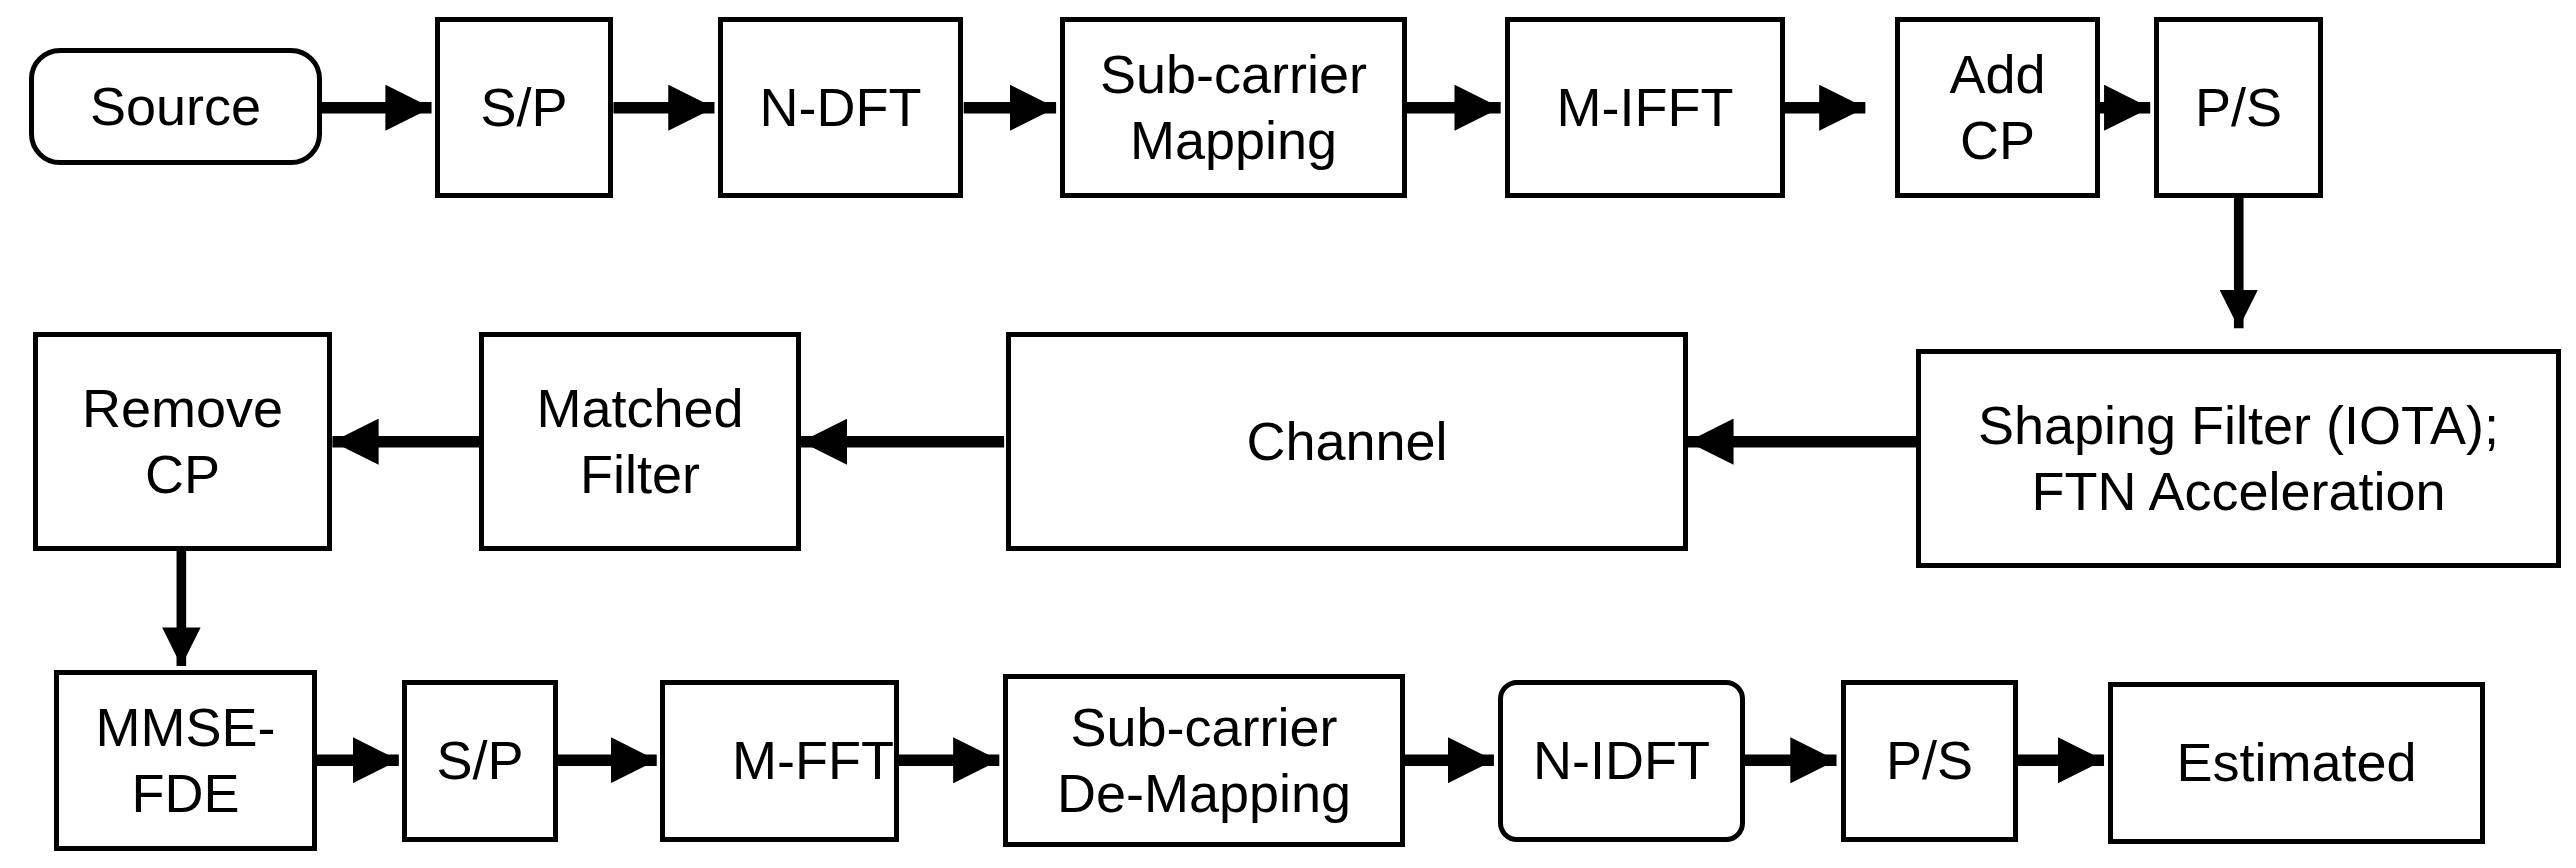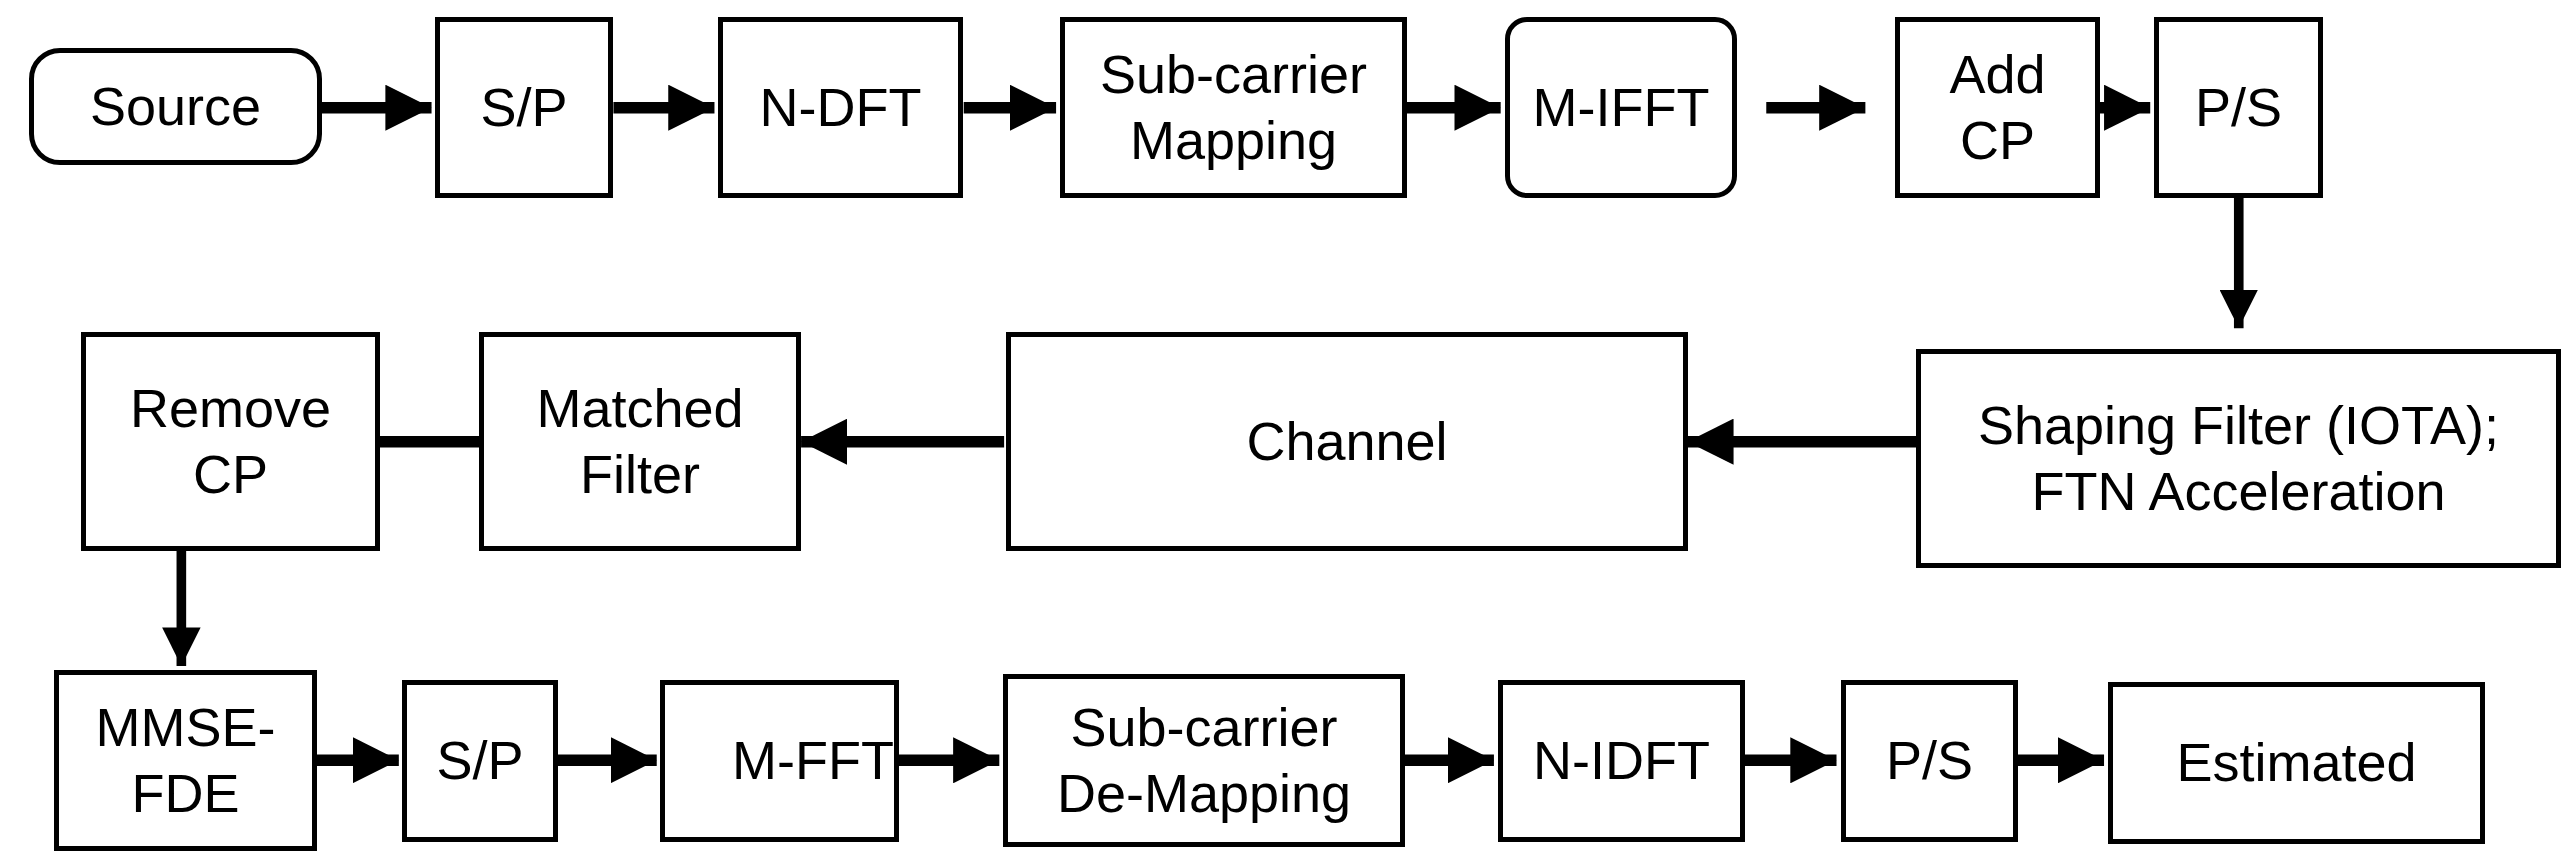--- a/index.html
+++ b/index.html
@@ -75,21 +75,21 @@
   <div class="block" style="left:435px; top:17.3px;  width:178px; height:181px;">
     <span class="lbl">S/P</span>
   </div>
   <div class="block" style="left:718px; top:17.3px;  width:245px; height:181px;">
     <span class="lbl">N-DFT</span>
   </div>
   <div class="block" style="left:1060px;top:17.3px;  width:347px; height:181px;">
     <span class="lbl">Sub-carrier
 Mapping</span>
   </div>
-  <div class="block" style="left:1505px;top:17.3px;  width:232px; height:181px;border-radius:22px;">
+  <div class="block" style="left:1505px;top:17.3px;  width:280px; height:181px;">
     <span class="lbl">M-IFFT</span>
   </div>
   <div class="block" style="left:1871px;top:17.3px;  width:205px; height:181px;margin-left:24px;">
     <span class="lbl">Add
 CP</span>
   </div>
   <div class="block" style="left:2154px;top:17.3px;  width:169px; height:181px;">
     <span class="lbl">P/S</span>
   </div>
 
@@ -97,40 +97,40 @@
     <span class="lbl">Shaping Filter (IOTA);
 FTN Acceleration</span>
   </div>
   <div class="block" style="left:1006px;top:332px; width:682px; height:219px;">
     <span class="lbl">Channel</span>
   </div>
   <div class="block" style="left:479px; top:332px; width:322px; height:219px;">
     <span class="lbl">Matched
 Filter</span>
   </div>
-  <div class="block" style="left:33px;  top:332px; width:299px; height:219px;margin-left:48px;">
+  <div class="block" style="left:33px;  top:332px; width:299px; height:219px;">
     <span class="lbl">Remove
 CP</span>
   </div>
 
   <div class="block" style="left:54px;  top:670px; width:263px; height:181px;">
     <span class="lbl">MMSE-
 FDE</span>
   </div>
   <div class="block" style="left:402px; top:680px; width:156px; height:162px;">
     <span class="lbl">S/P</span>
   </div>
   <div class="block" style="left:660px; top:680px; width:239px; height:162px;justify-content:flex-end;">
     <span class="lbl">M-FFT</span>
   </div>
   <div class="block" style="left:1003px;top:674px; width:402px; height:173px;">
     <span class="lbl">Sub-carrier
 De-Mapping</span>
   </div>
-  <div class="block" style="left:1498px;top:680px; width:247px; height:162px;">
+  <div class="block" style="left:1498px;top:680px; width:247px; height:162px;border-radius:19px;">
     <span class="lbl">N-IDFT</span>
   </div>
   <div class="block" style="left:1841px;top:680px; width:177px; height:162px;">
     <span class="lbl">P/S</span>
   </div>
   <div class="block" style="left:2108px;top:682px; width:377px; height:162px;align-items:center;">
     <span class="lbl">Estimated</span>
   </div>
 
 </div>

